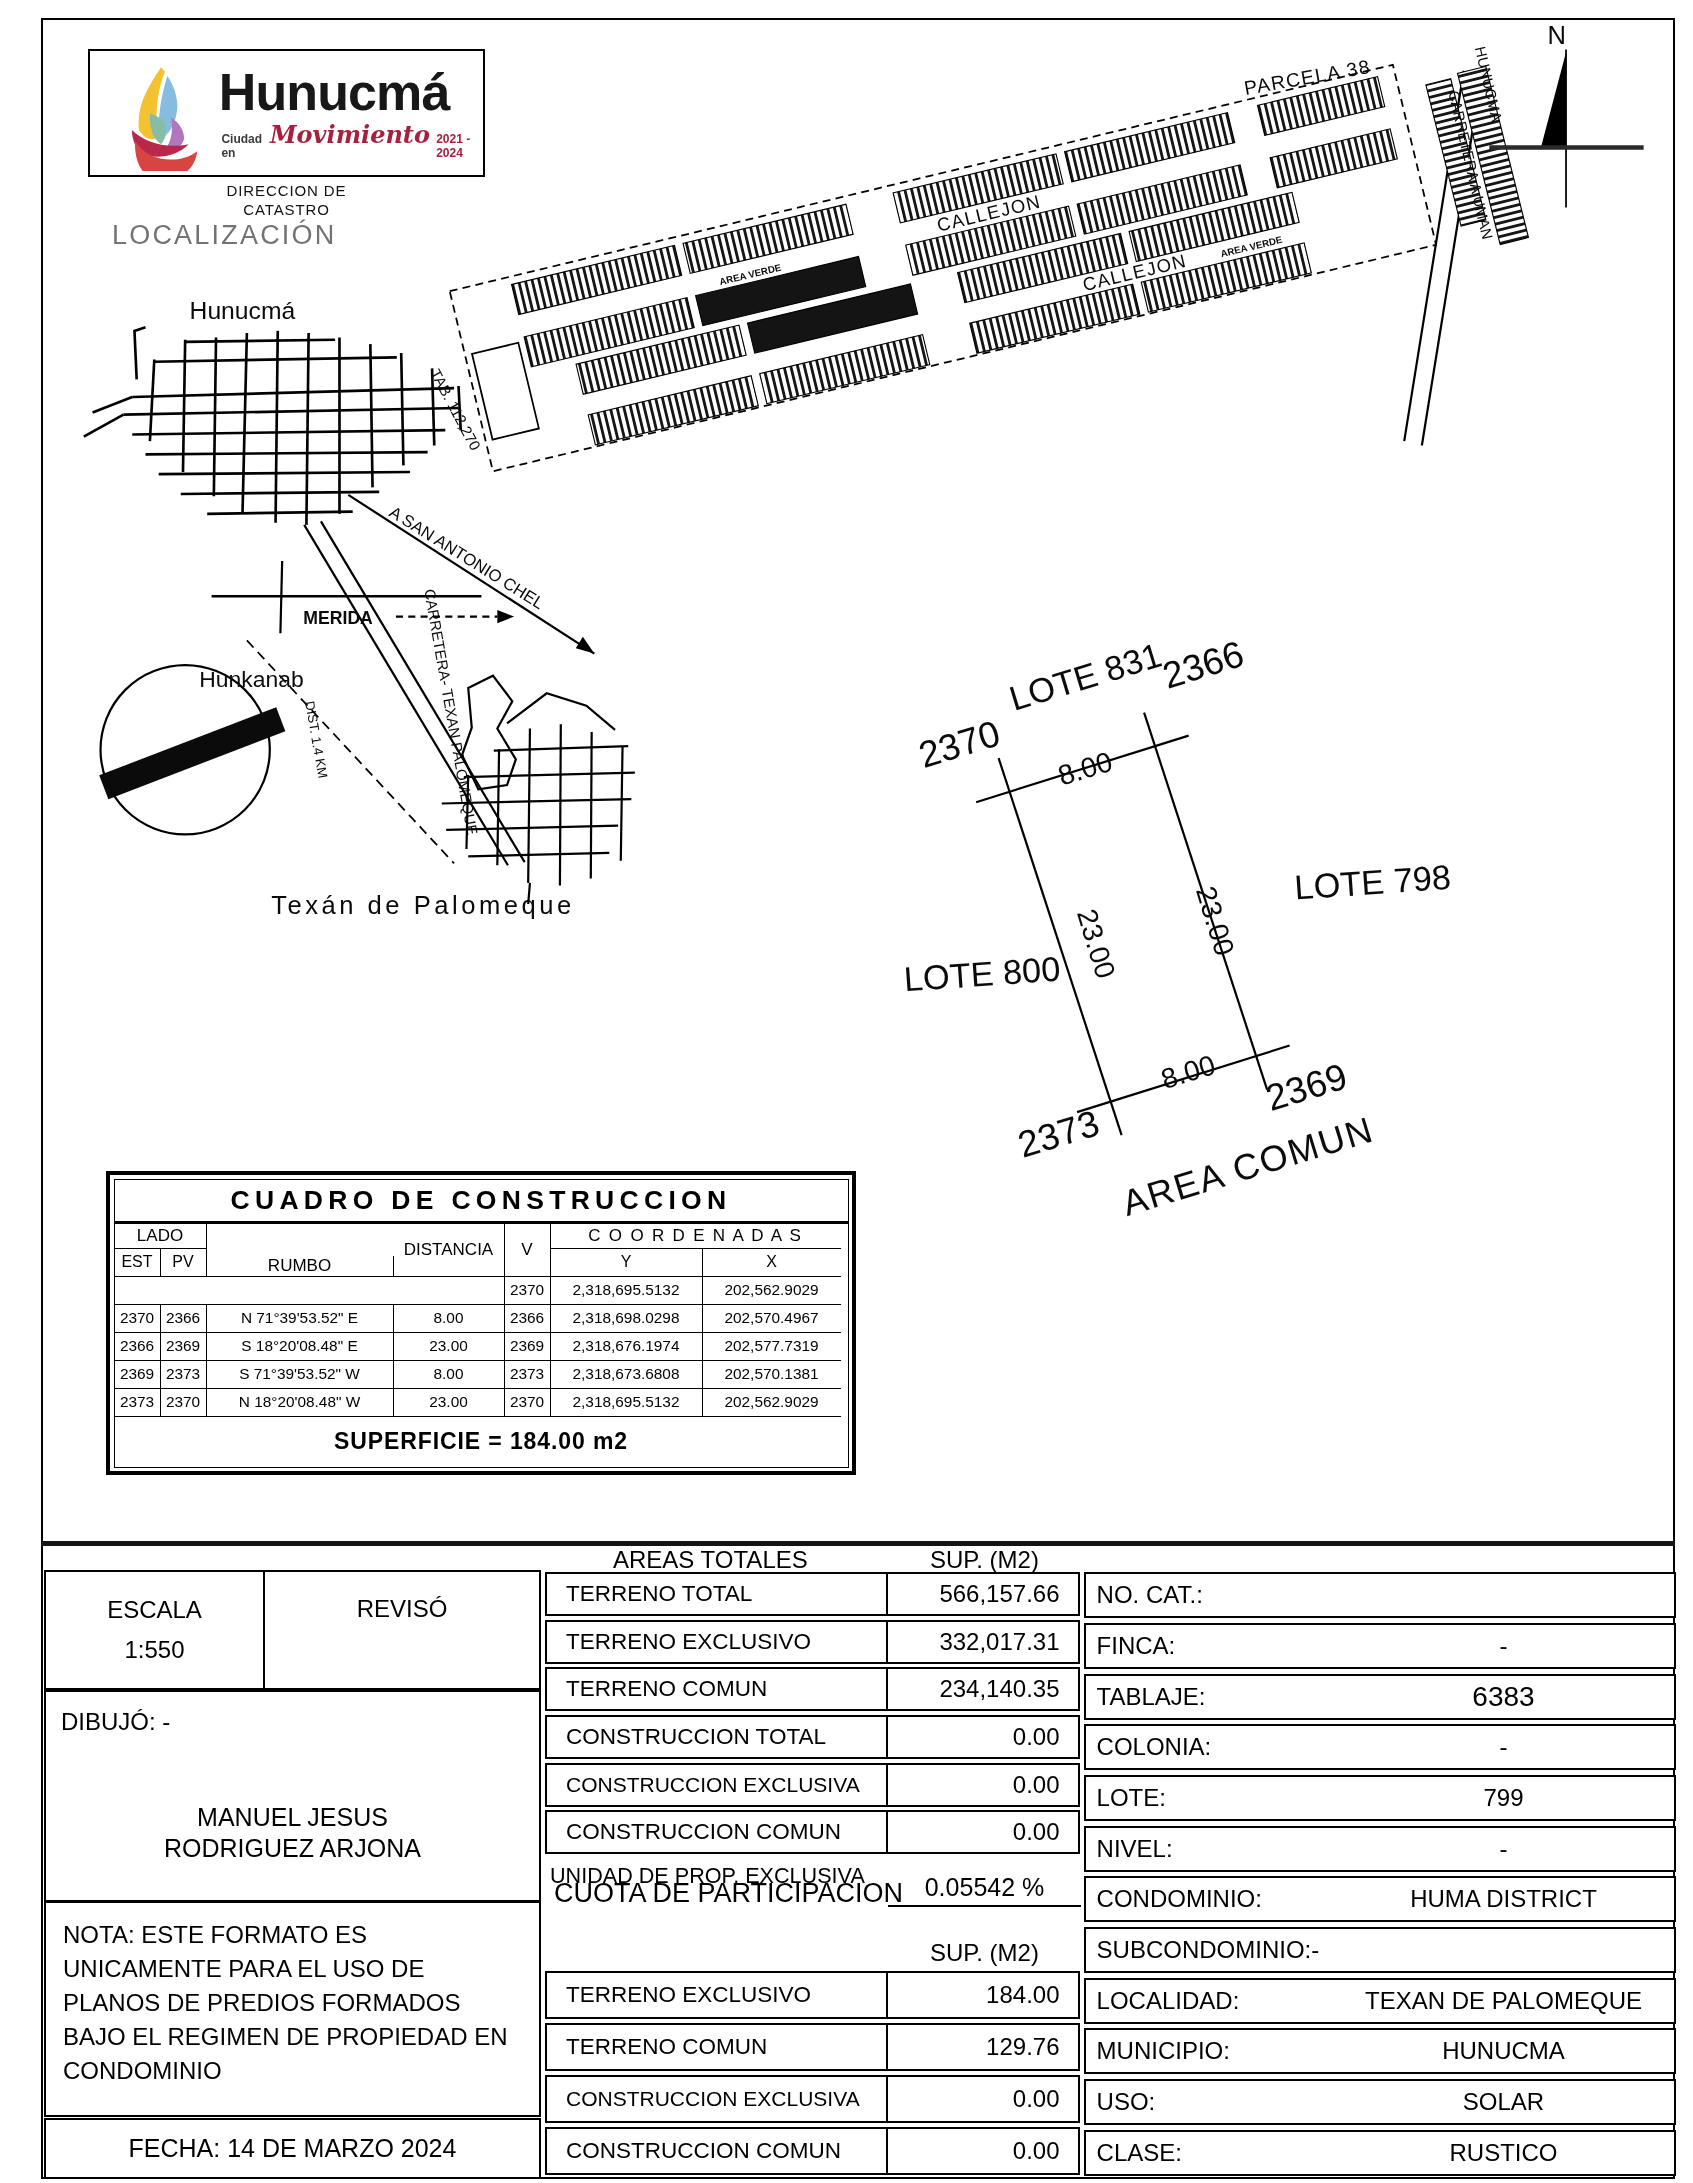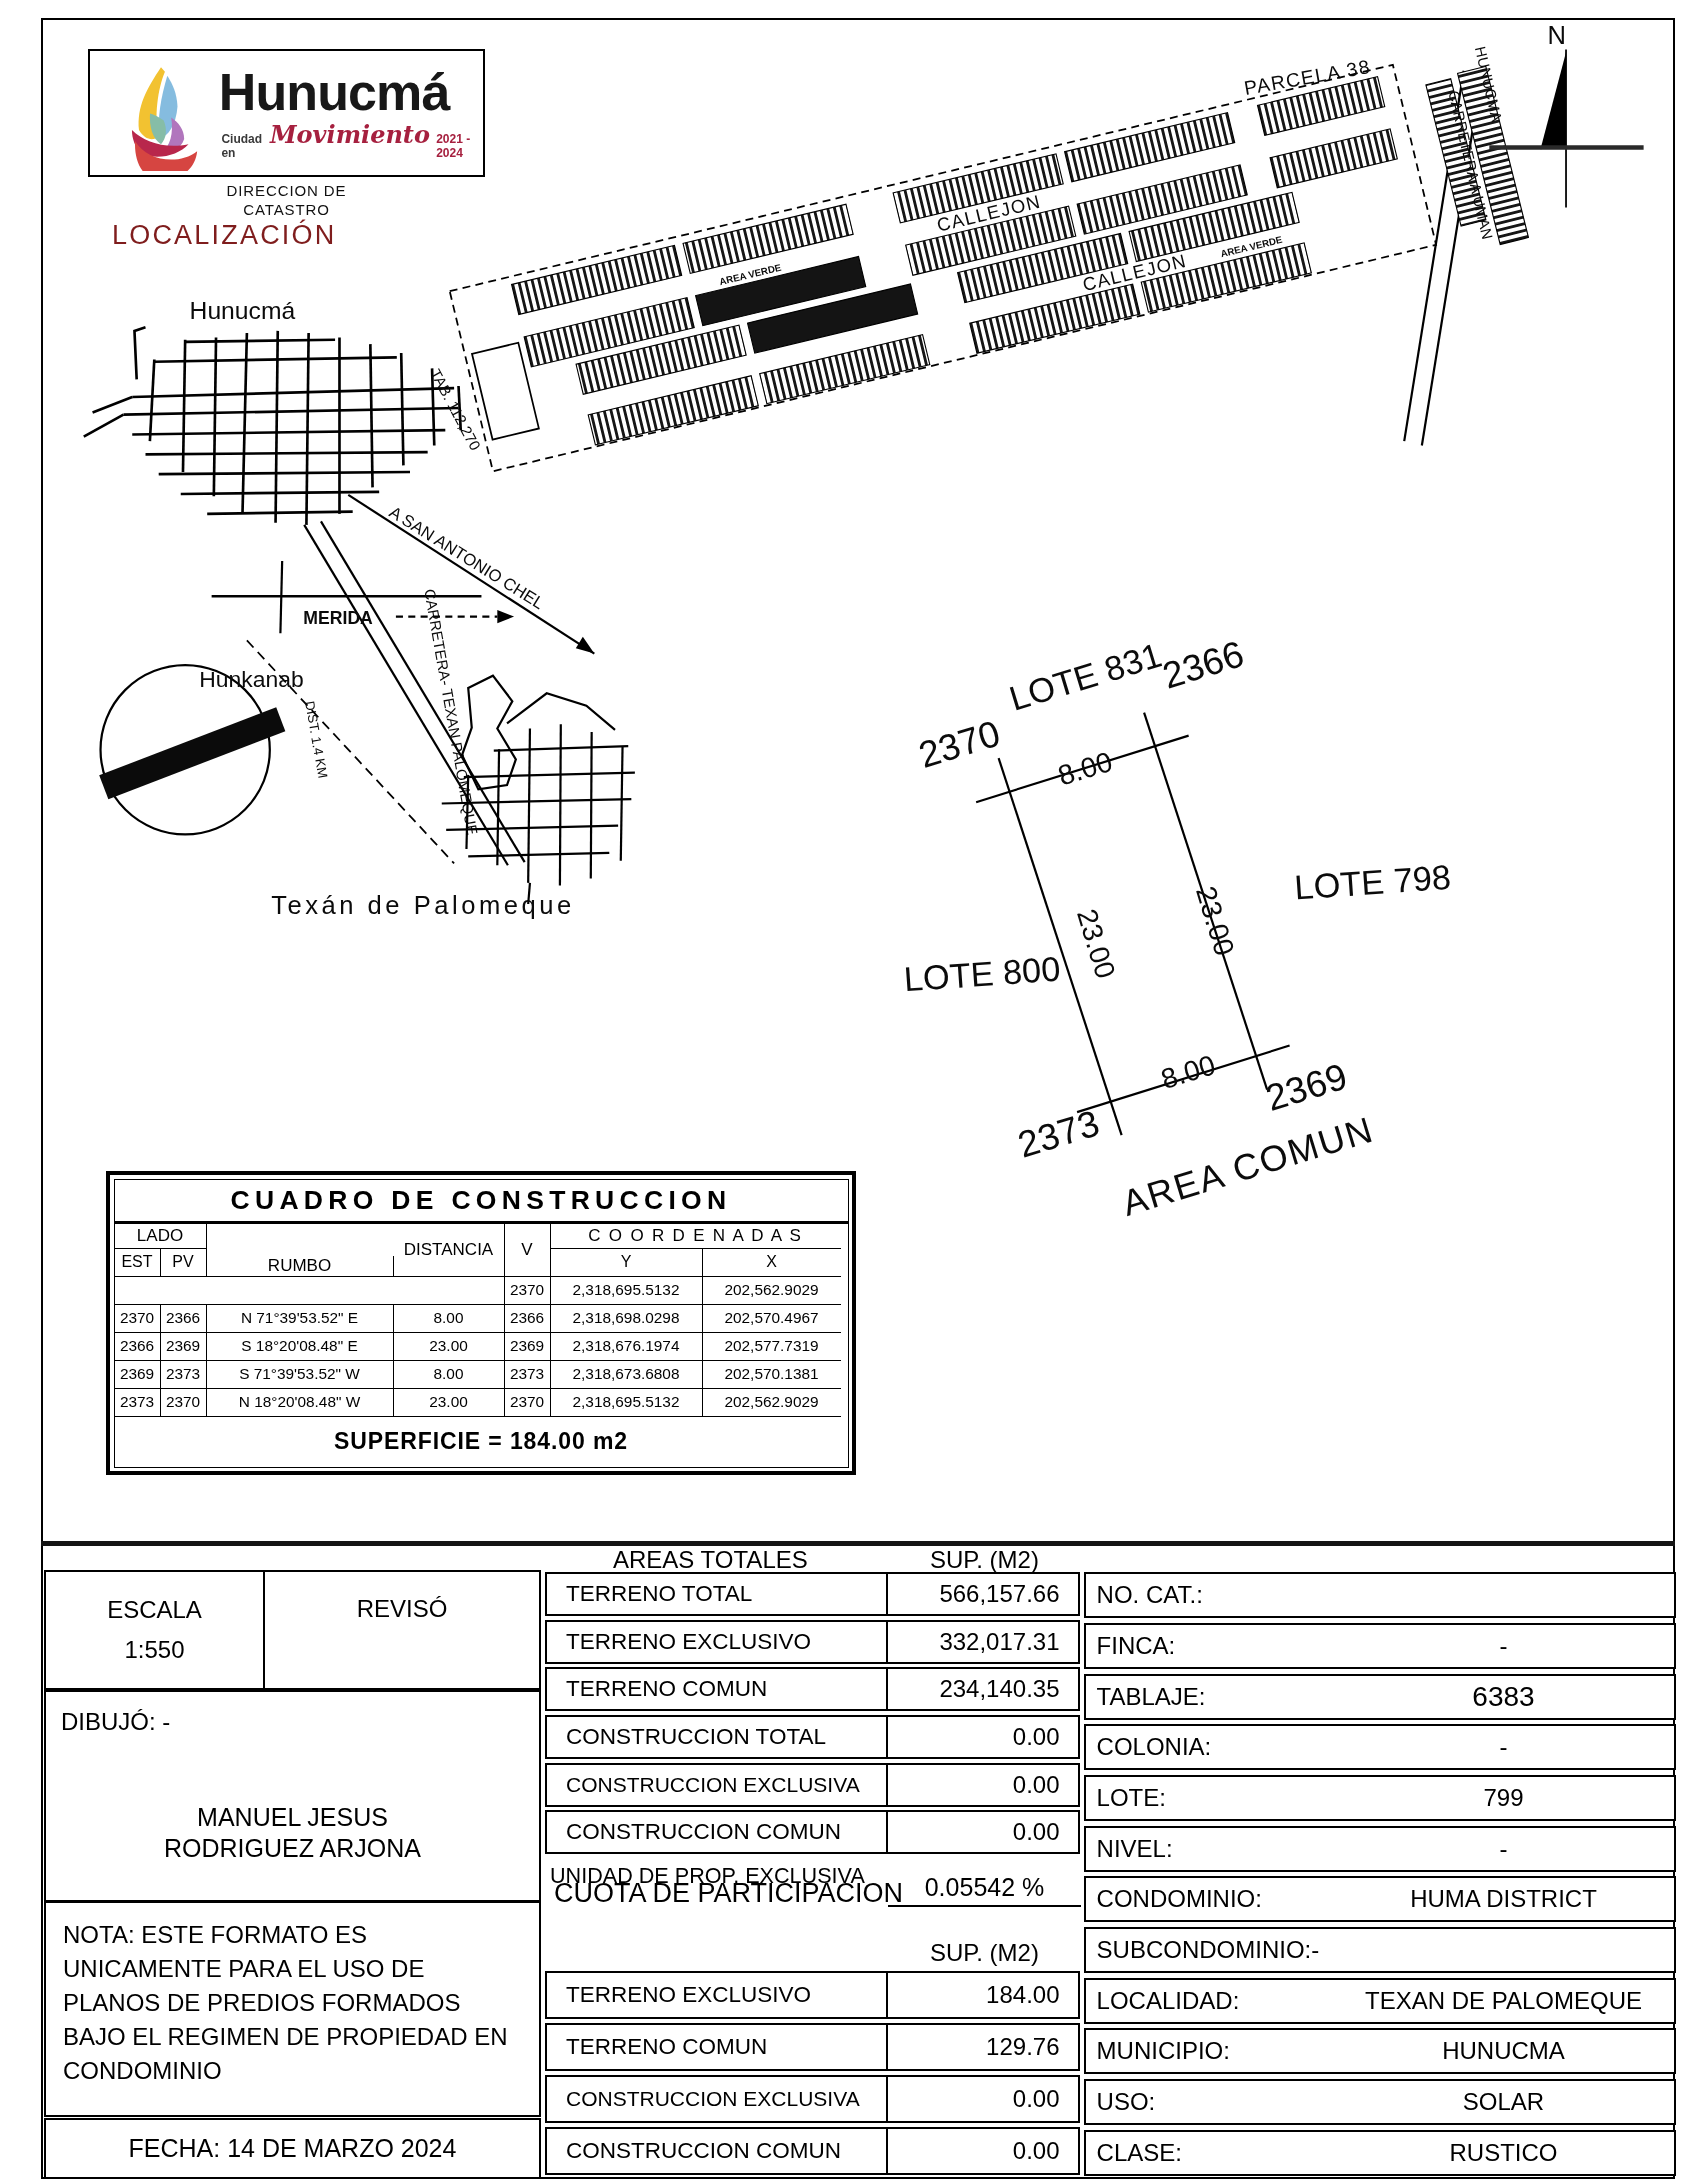--- a/index.html
+++ b/index.html
@@ -8,21 +8,21 @@
   .frame{position:absolute;left:41px;top:17.6px;width:1634px;height:2161px;border:2.6px solid #000;box-sizing:border-box;}
   
   .logoBox{position:absolute;left:88px;top:49px;width:397px;height:128px;border:2.2px solid #000;box-sizing:border-box;display:flex;align-items:center;}
   .logoText{display:flex;flex-direction:column;margin-left:8px;}
   .logoName{font-size:52px;font-weight:bold;letter-spacing:-0.9px;color:#181818;line-height:1;}
   .tagRow{display:flex;align-items:baseline;margin-top:2.6px;margin-left:2.6px;}
   .tagPre{font-size:12px;color:#3a3a3a;font-weight:bold;margin-right:6.2px;}
   .tagScript{font-family:"DejaVu Serif",serif;font-style:italic;font-weight:bold;font-size:24px;color:#a6203f;margin-right:6.2px;}
   .tagYears{font-size:12px;font-weight:bold;color:#a6203f;}
   .dept{position:absolute;left:132px;top:182px;width:309px;text-align:center;font-size:15px;letter-spacing:0.9px;color:#111;line-height:1.25;}
-  .locTitle{position:absolute;left:112px;top:220px;font-size:27px;letter-spacing:2.2px;color:#7f1d1d;}
+  .locTitle{position:absolute;left:112px;top:220px;font-size:27px;letter-spacing:2.2px;color:#737373;}
   
   .draw{position:absolute;left:0;top:0;}
   
   .cuadro{position:absolute;left:106px;top:1171px;width:750px;height:304px;border:4.4px solid #000;box-sizing:border-box;padding:3.5px;background:#fff;}
   .cuadroInner{border:1.8px solid #000;box-sizing:border-box;width:100%;height:100%;display:flex;flex-direction:column;}
   .cuadroTitle{height:44px;border-bottom:3.5px solid #000;display:flex;align-items:center;justify-content:center;font-size:26.5px;font-weight:bold;letter-spacing:5.3px;box-sizing:border-box;}
   .chead{display:grid;grid-template-columns:46px 46px 187px 111px 46px 152px 138px;}
   .chead div{border-right:1.8px solid #000;border-bottom:1.8px solid #000;display:flex;align-items:center;justify-content:center;box-sizing:border-box;}
   .chead .noR{border-right:none;}
   .crow{display:grid;grid-template-columns:46px 46px 187px 111px 46px 152px 138px;}

